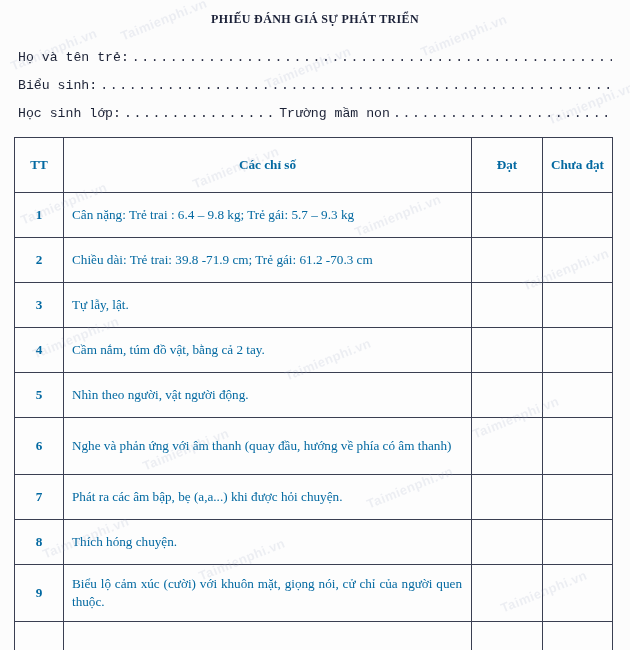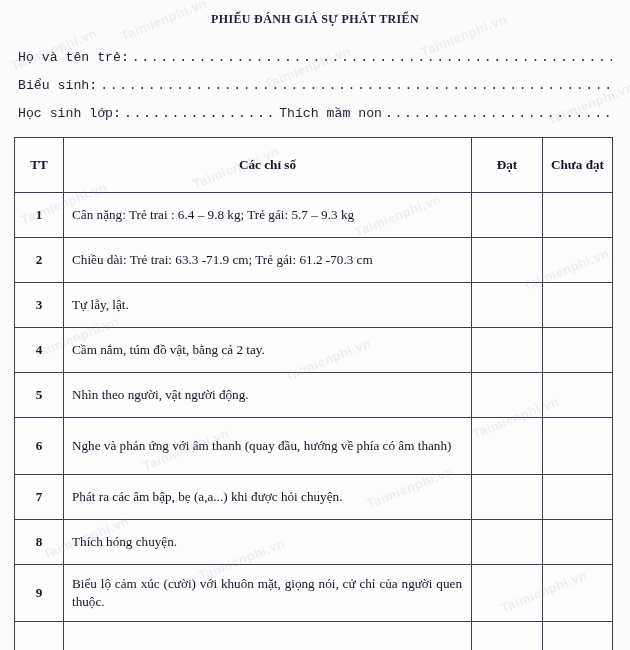--- a/index.html
+++ b/index.html
@@ -72,21 +72,21 @@
   table.eval {
     border-collapse: collapse;
     width: 598px;
     margin-top: 4px;
     table-layout: fixed;
     background: #fdfdfd;
   }
   table.eval th,
   table.eval td {
     border: 1px solid #3a3f52;
-    color: #0f172a;
+    color: #0369a1;
     vertical-align: middle;
   }
   table.eval th {
     font-weight: bold;
     font-size: 13.2px;
     text-align: center;
     height: 50px;
     line-height: 16px;
     padding: 2px 3px;
   }
@@ -165,21 +165,21 @@
     </div>
 
     <div class="form-row">
       <span class="form-label">Biểu sinh:</span>
       <span class="dots-fill">........................................................................................................................................</span>
     </div>
 
     <div class="form-row">
       <span class="form-label">Học sinh lớp:</span>
       <span class="dots-fixed">................</span>
-      <span class="form-label">Thích mầm non</span>
+      <span class="form-label">Trường mầm non</span>
       <span class="dots-fill">.................................................................................</span>
     </div>
 
   </div>
 
   <table class="eval">
     <colgroup>
       <col class="c-tt">
         <col class="c-ind">
         <col class="c-dat">
@@ -195,21 +195,21 @@
     </thead>
     <tbody>
       <tr class="row-1">
         <td class="tt-cell">1</td>
         <td class="ind-cell">Cân nặng: Trẻ trai : 6.4 – 9.8 kg; Trẻ gái: 5.7 – 9.3 kg</td>
         <td class="mark-cell"></td>
         <td class="mark-cell"></td>
       </tr>
       <tr class="row-2">
         <td class="tt-cell">2</td>
-        <td class="ind-cell">Chiều dài: Trẻ trai: 63.3 -71.9 cm; Trẻ gái: 61.2 -70.3 cm</td>
+        <td class="ind-cell">Chiều dài: Trẻ trai: 39.8 -71.9 cm; Trẻ gái: 61.2 -70.3 cm</td>
         <td class="mark-cell"></td>
         <td class="mark-cell"></td>
       </tr>
       <tr class="row-3">
         <td class="tt-cell">3</td>
         <td class="ind-cell">Tự lẫy, lật.</td>
         <td class="mark-cell"></td>
         <td class="mark-cell"></td>
       </tr>
       <tr class="row-4">

